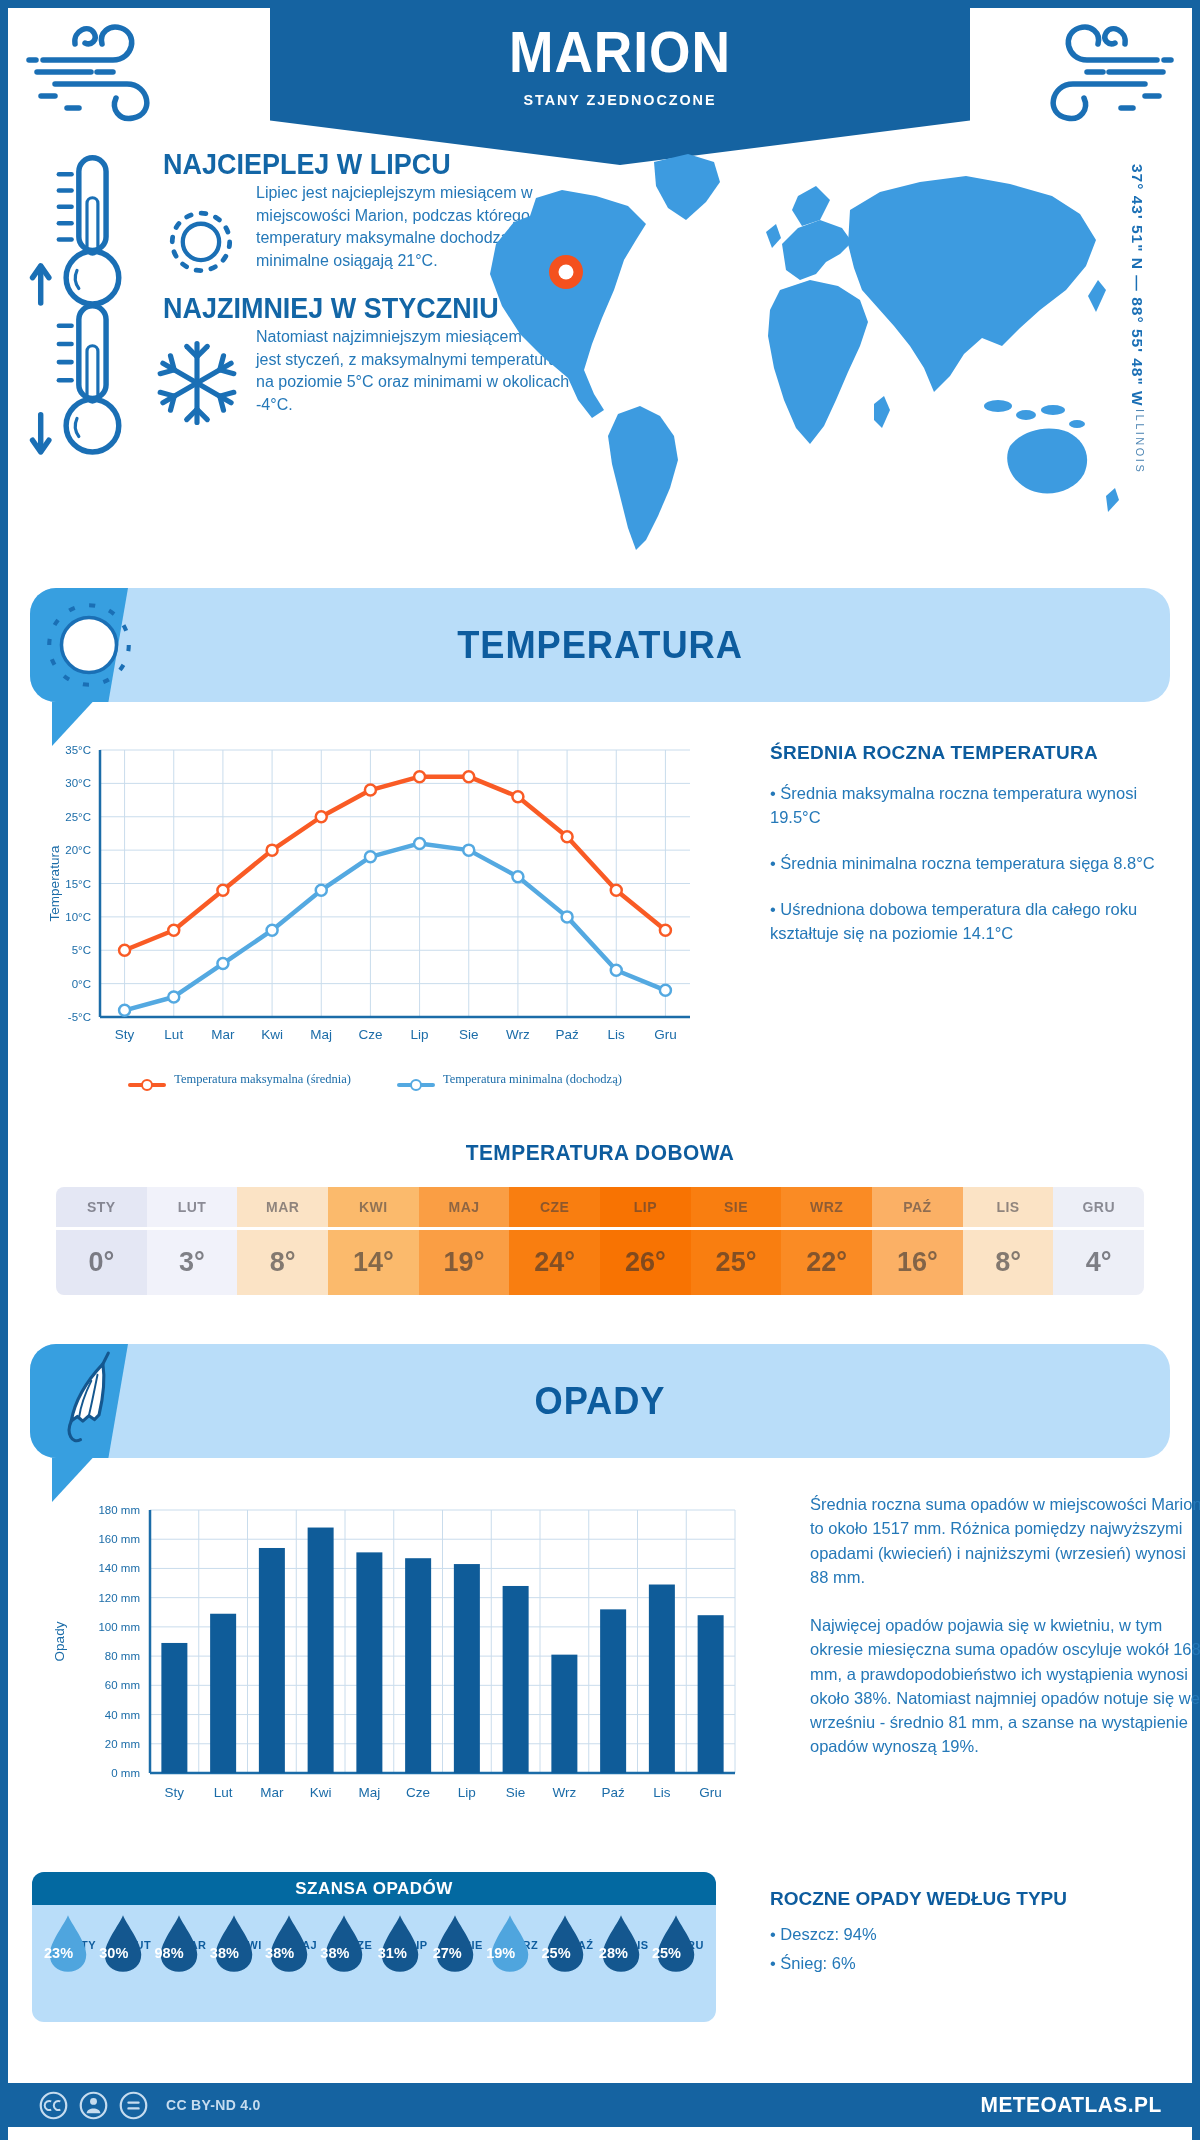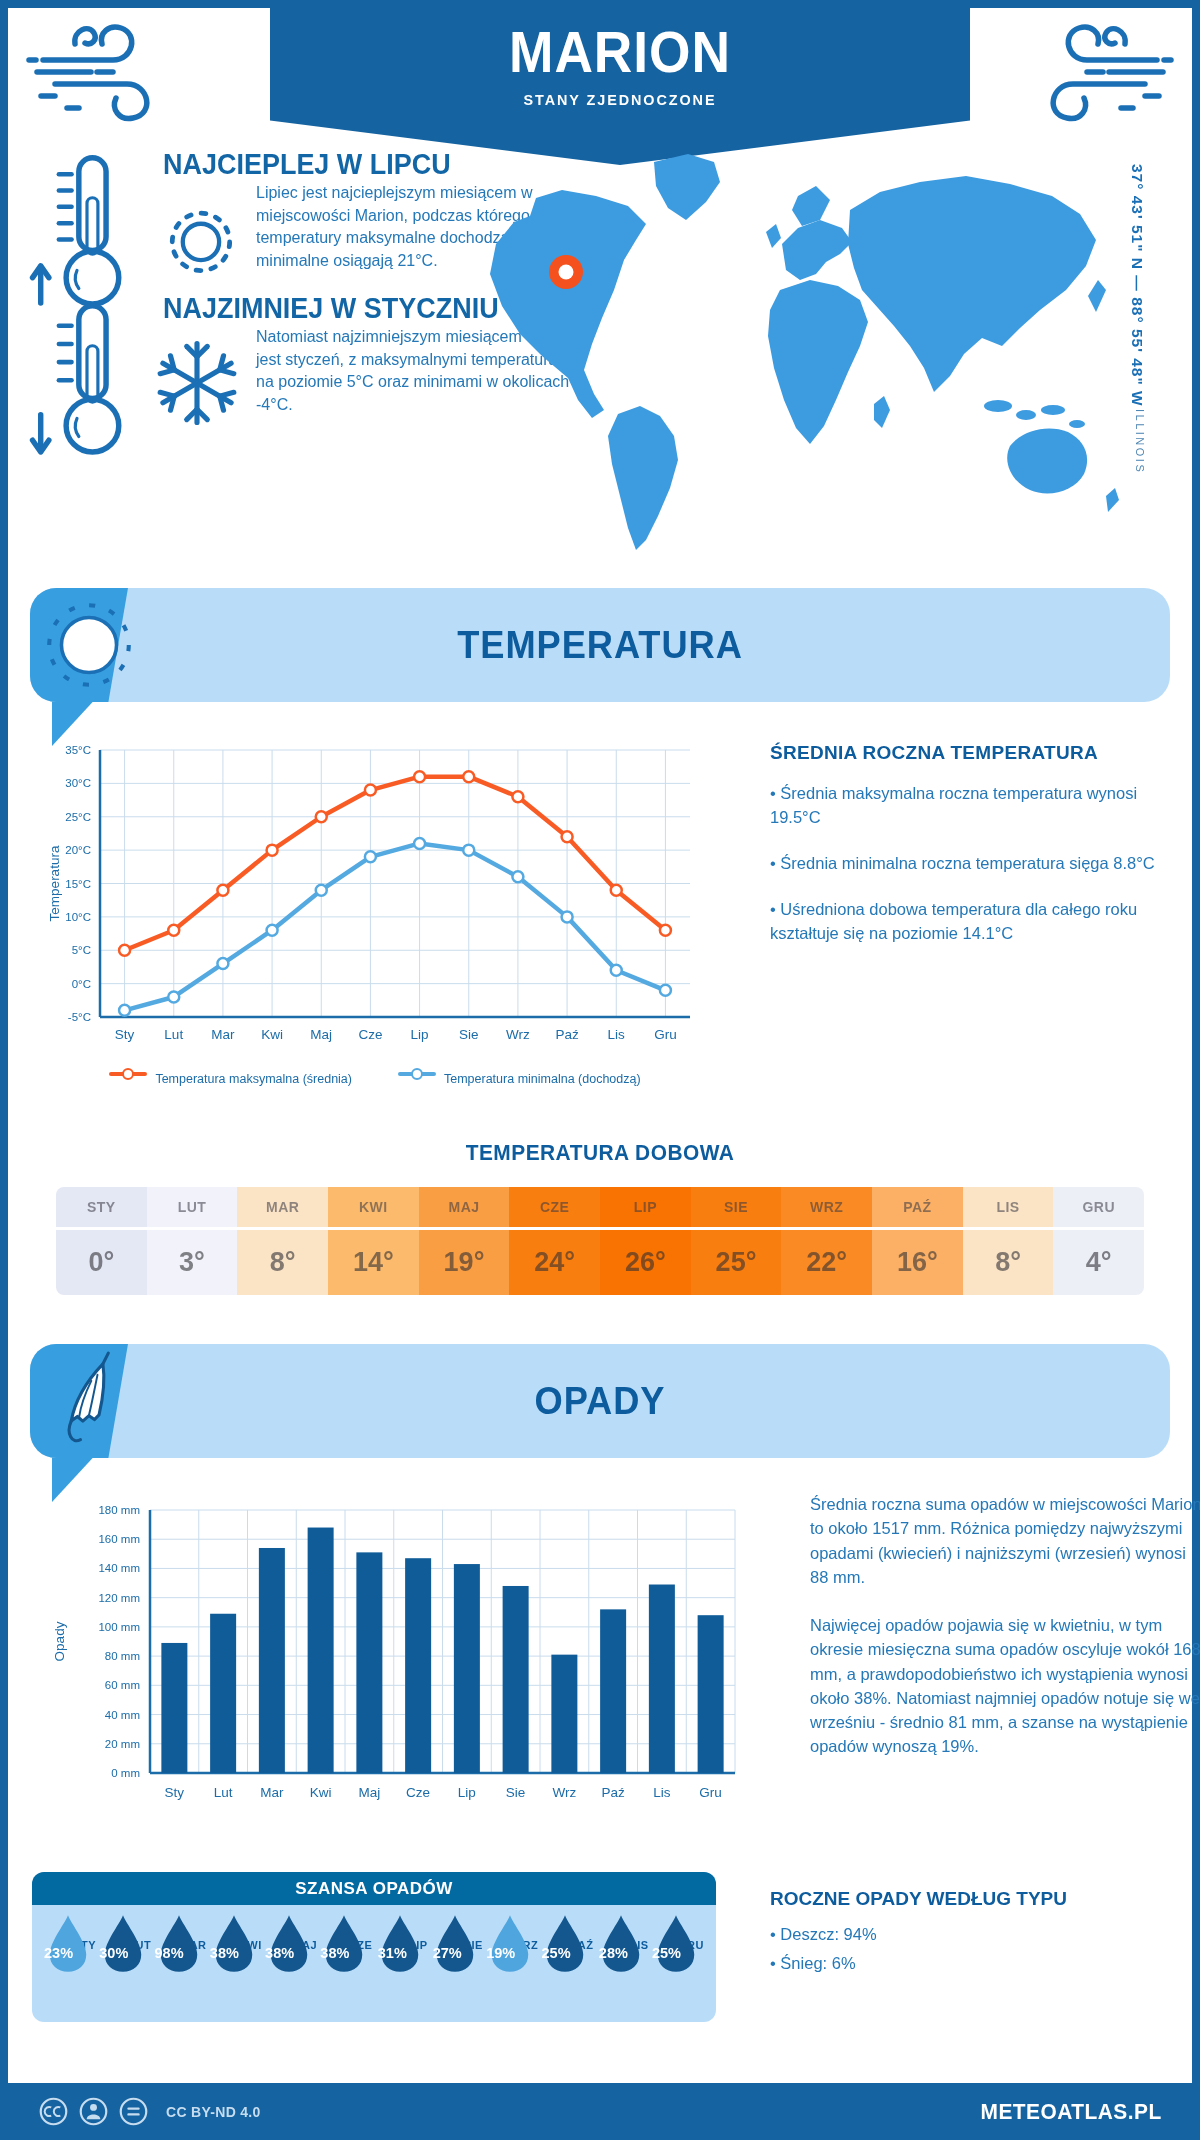--- a/index.html
+++ b/index.html
@@ -44,21 +44,21 @@
   .banner-tail{position:absolute;left:22px;top:106px;width:48px;height:52px;background:#379FE0;clip-path:polygon(0 0,100% 0,0 100%);}
   .banner{position:absolute;left:0;top:0;width:100%;height:100%;background:#B9DDF9;border-radius:26px;overflow:hidden;}
   .banner-corner{position:absolute;left:0;top:0;width:98px;height:100%;background:#379FE0;clip-path:polygon(0 0,100% 0,80% 100%,0 100%);}
   .banner-title{position:absolute;left:0;top:0;width:100%;height:100%;display:flex;align-items:center;justify-content:center;
     font-size:39px;font-weight:bold;color:#0D5C9E;letter-spacing:1px;transform:scaleX(.93);}
   .banner-icon{position:absolute;left:8px;top:6px;width:102px;height:102px;}
 
   
   .line-chart{position:absolute;left:45px;top:722px;width:660px;height:335px;}
   .chart-legend{position:absolute;left:45px;top:1072px;width:660px;display:flex;justify-content:center;gap:46px;}
-  .legend-item{display:flex;align-items:flex-start;gap:8px;font-size:12.5px;color:#1B6CA8;}
+  .legend-item{display:flex;align-items:flex-end;gap:8px;font-size:12.5px;color:#1B6CA8;font-family:Liberation Serif, serif;}
   .legend-line{position:relative;width:38px;height:4px;border-radius:3px;}
   .legend-dot{position:absolute;left:50%;top:50%;transform:translate(-50%,-50%);width:8px;height:8px;border-radius:50%;background:#fff;border:2.5px solid currentColor;}
   .bar-chart{position:absolute;left:48px;top:1480px;width:700px;height:340px;}
   .bar-legend{position:absolute;left:48px;top:1840px;width:700px;display:flex;justify-content:center;align-items:center;gap:8px;font-size:12.5px;color:#1B6CA8;margin-top:44px;}
   .bar-legend-swatch{width:11px;height:11px;background:#0F5C99;}
 
   
   .daily-title{position:absolute;left:0;top:1140px;width:1200px;text-align:center;font-size:22px;font-weight:bold;color:#0D5C9E;letter-spacing:.5px;transform:scaleX(.95);}
   .daily-table{position:absolute;left:56px;top:1187px;width:1088px;height:108px;display:flex;border-radius:8px;overflow:hidden;}
   .daily-col{flex:1;display:flex;flex-direction:column;}
@@ -79,21 +79,21 @@
   .chance-header{height:33px;background:#0369a1;border-radius:12px 12px 0 0;display:flex;align-items:center;justify-content:center;
     color:#fff;font-weight:bold;font-size:17px;letter-spacing:.5px;}
   .drops{display:flex;justify-content:space-between;padding:8px 12px 0 12px;}
   .drop-item{width:52px;display:flex;flex-direction:row;align-items:center;}
   .drop-figure{position:relative;width:48px;height:62px;}
   .drop-figure svg{position:absolute;left:0;top:0;width:48px;height:62px;}
   .drop-pct{position:absolute;left:0;top:32px;width:100%;text-align:center;font-size:14.5px;font-weight:bold;color:#fff;}
   .drop-month{margin-top:2px;font-size:11px;font-weight:bold;color:#0D5C9E;letter-spacing:.5px;}
 
   
-  .footer{position:absolute;left:0;top:2083px;width:1200px;height:57px;background:#1563A1;display:flex;align-items:center;justify-content:space-between;padding:0 38px;box-sizing:border-box;}
+  .footer{position:absolute;left:0;top:2083px;width:1200px;height:44px;background:#1563A1;display:flex;align-items:center;justify-content:space-between;padding:0 38px;box-sizing:border-box;}
   .cc-group{display:flex;align-items:center;gap:9px;}
   .cc-icon{width:31px;height:31px;}
   .cc-text{margin-left:8px;font-size:14px;font-weight:bold;color:#C6DCEF;letter-spacing:.3px;}
   .brand{font-size:22px;font-weight:bold;color:#fff;letter-spacing:.5px;transform:scaleX(.95);transform-origin:right;}
 
   .stroke-b{stroke:#1A6FB5;fill:none;stroke-linecap:round;stroke-linejoin:round;}
 </style>
 </head>
 <body>
 

